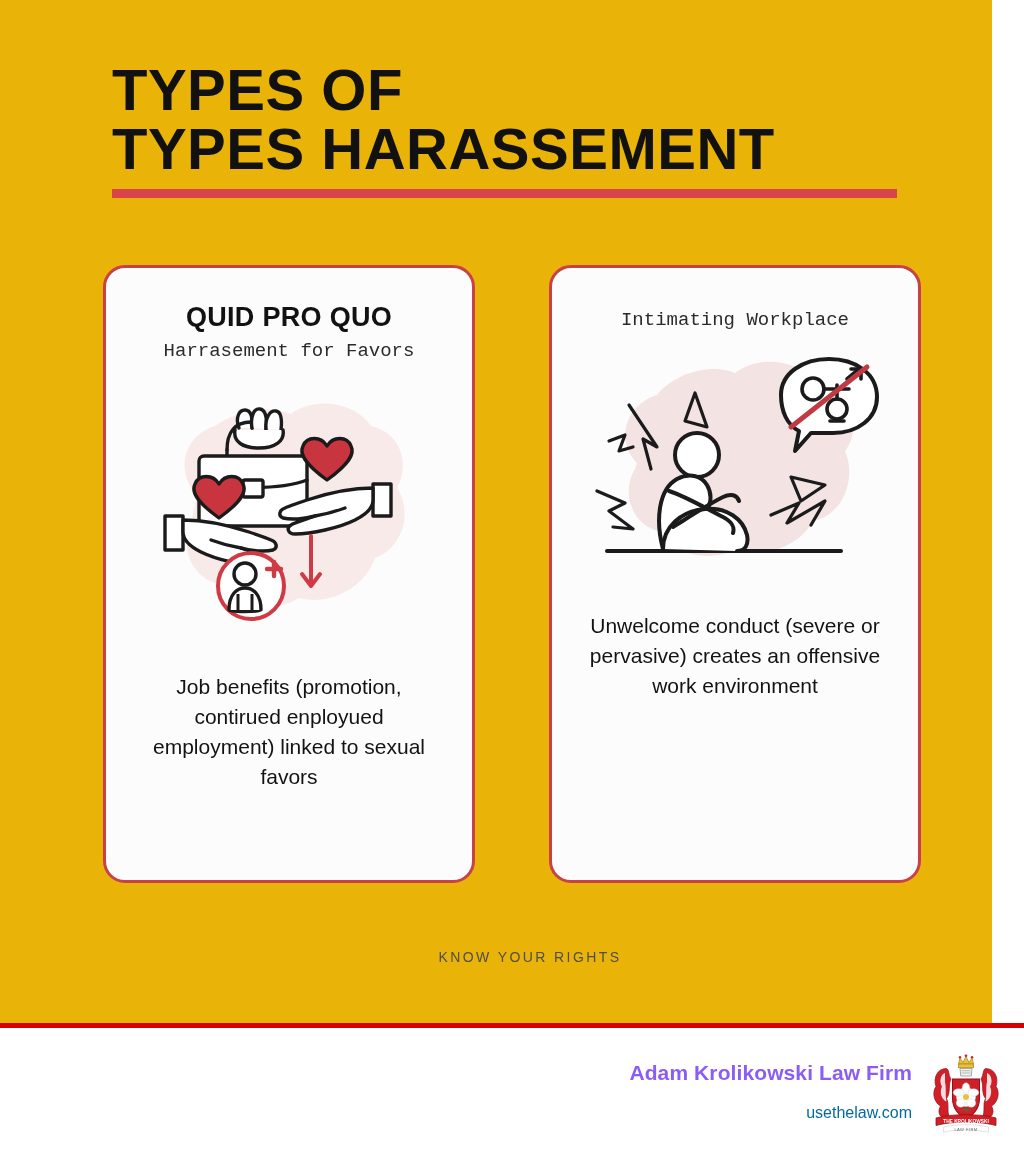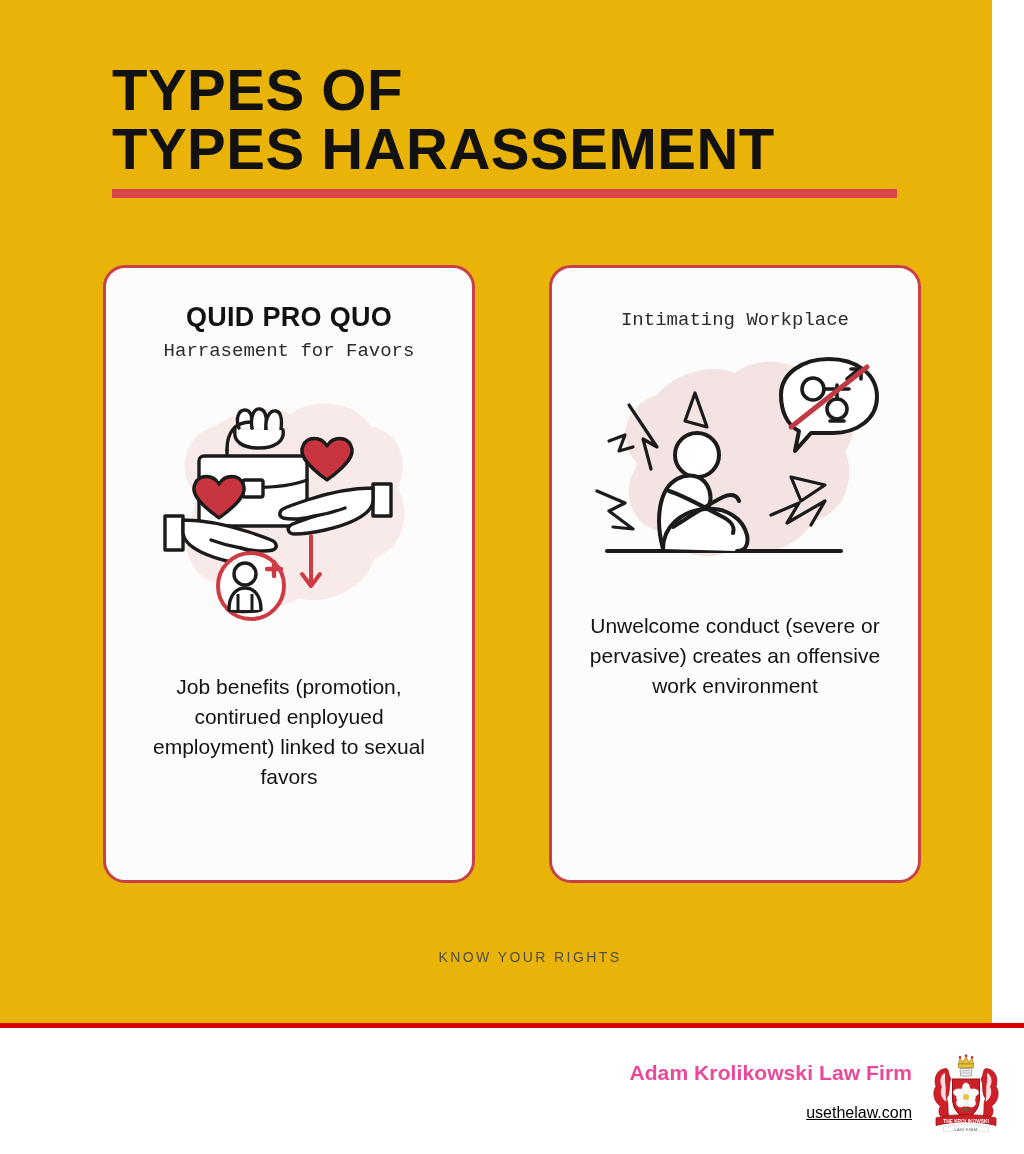--- a/index.html
+++ b/index.html
@@ -155,28 +155,27 @@
     justify-content: flex-end;
     padding-right: 22px;
   }
   .footer-text {
     text-align: right;
     margin-right: 18px;
   }
   .firm-name {
     font-size: 21px;
     font-weight: bold;
-    color: #ec4899;
+    color: #8b5cf6;
     letter-spacing: 0.1px;
   }
   .firm-site {
     margin-top: 19px;
     font-size: 16px;
-    color: #000000;
-    text-decoration: underline;
+    color: #0369a1;
   }
   .crest { width: 72px; height: 84px; }
   .crest svg { width: 100%; height: 100%; }
 </style>
 </head>
 <body>
 
 <div id="poster">
 
   <div class="content-area">

